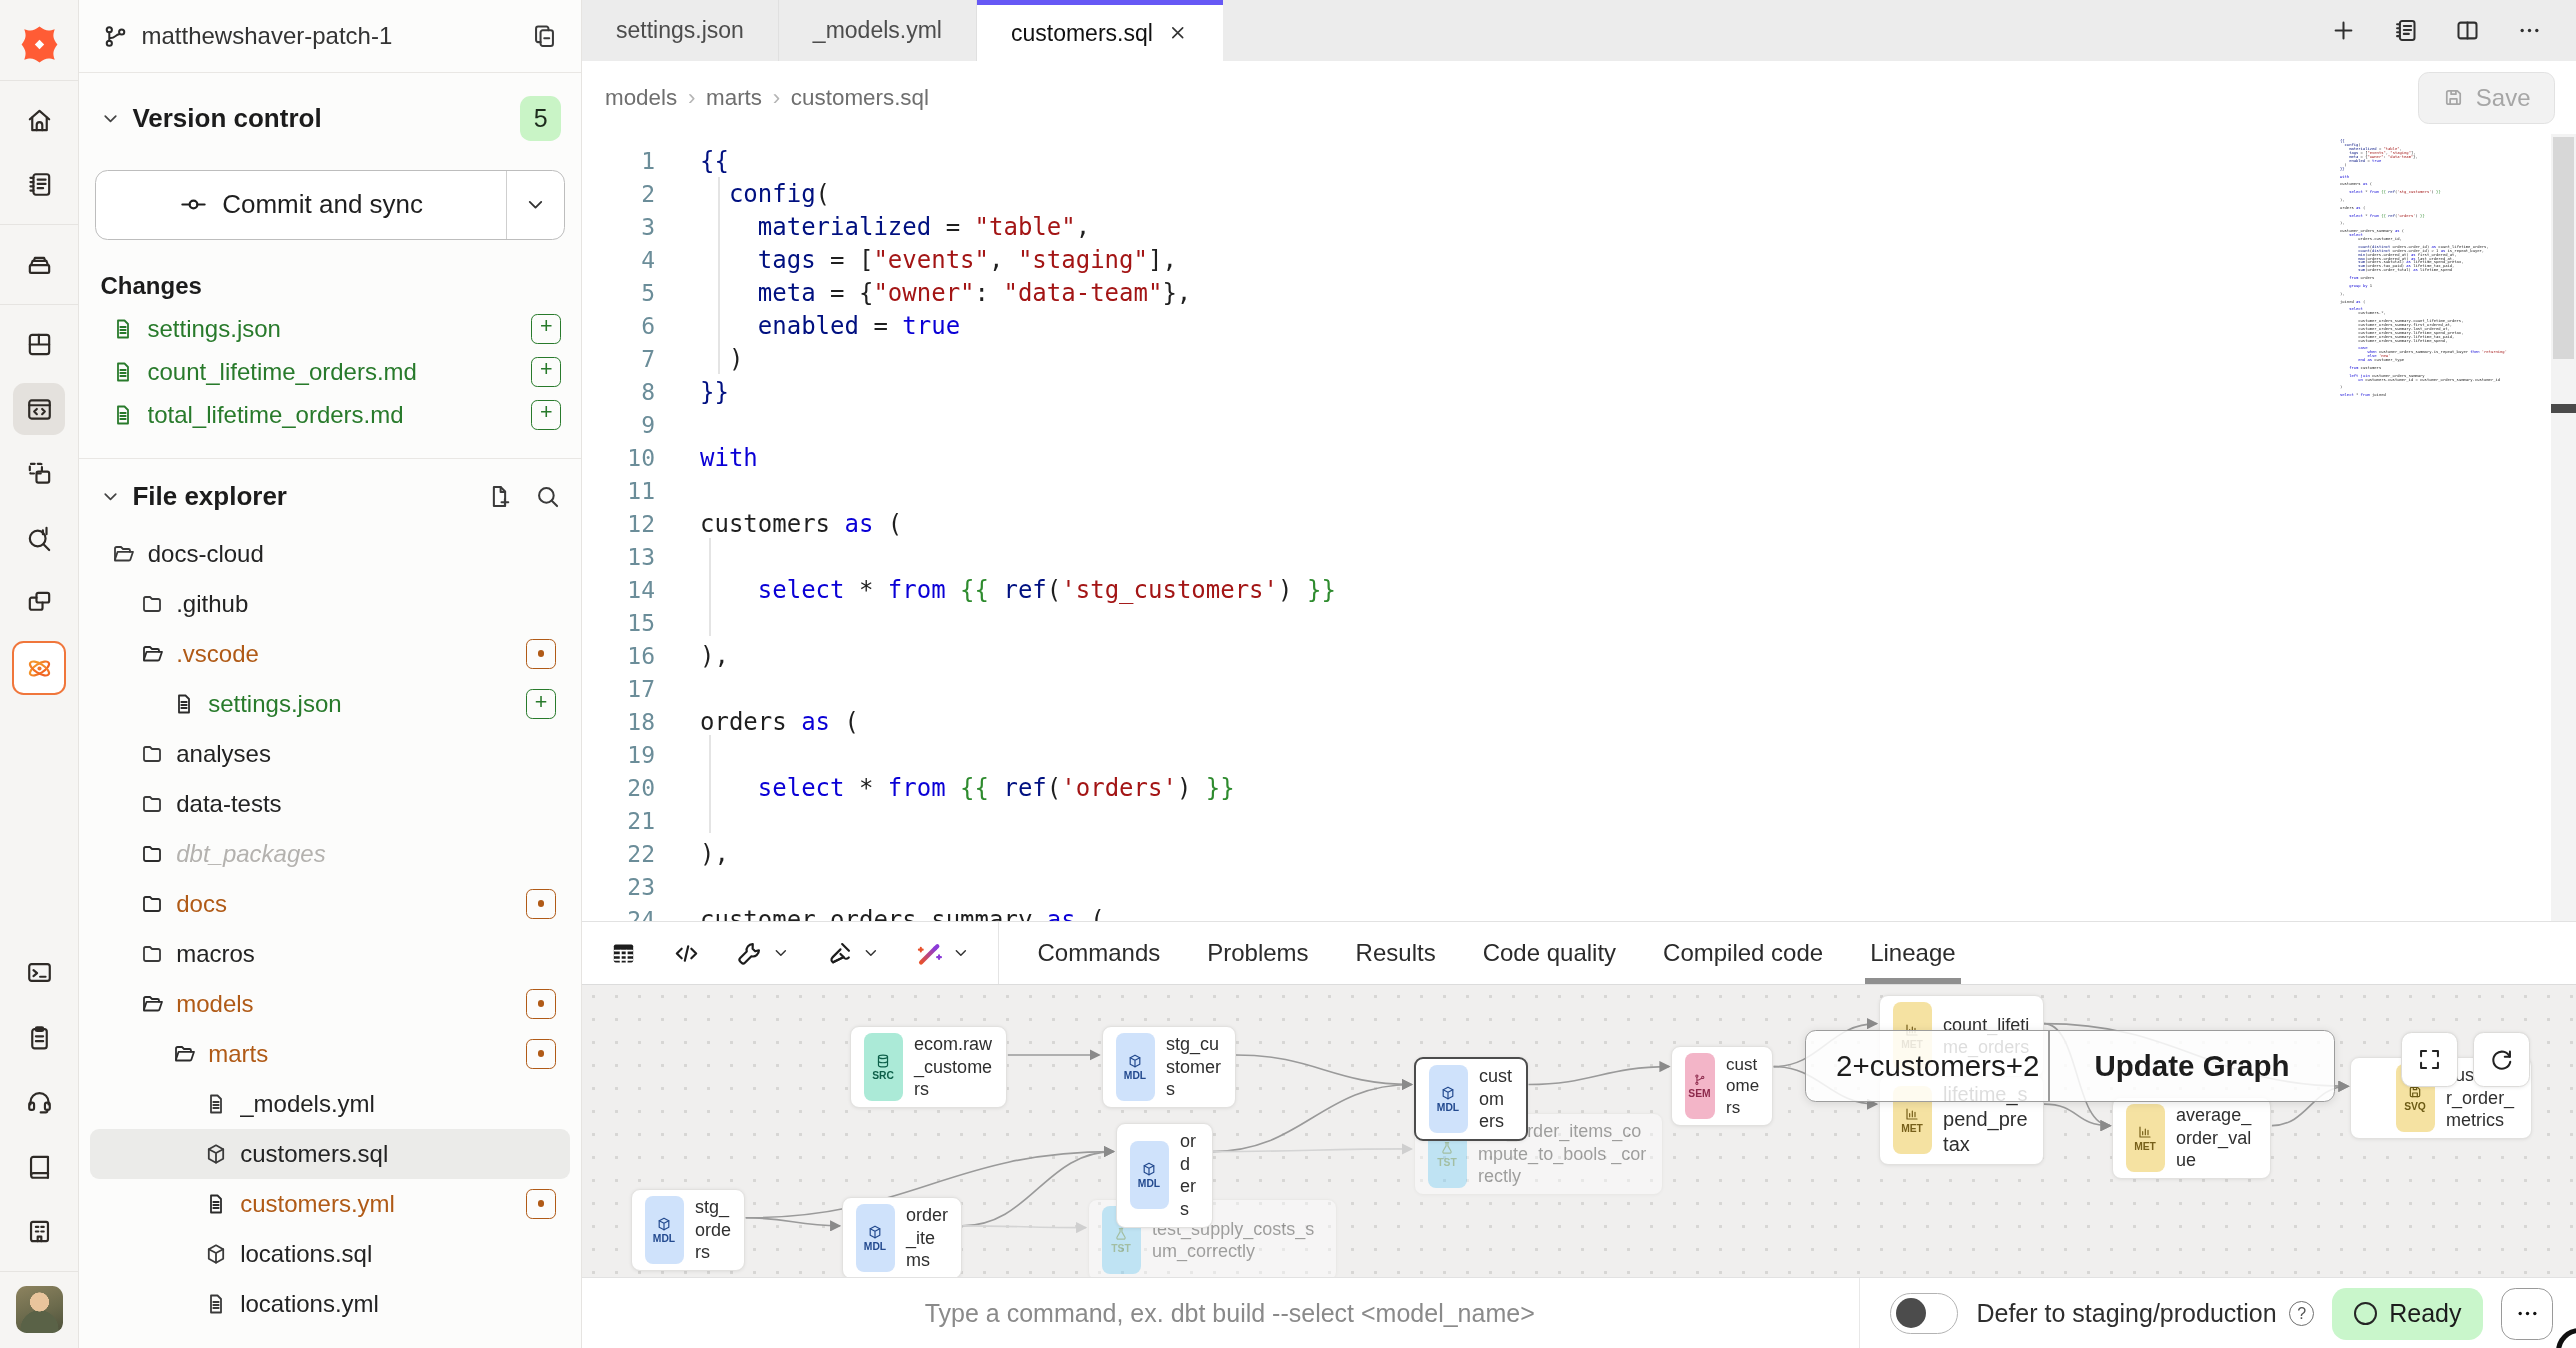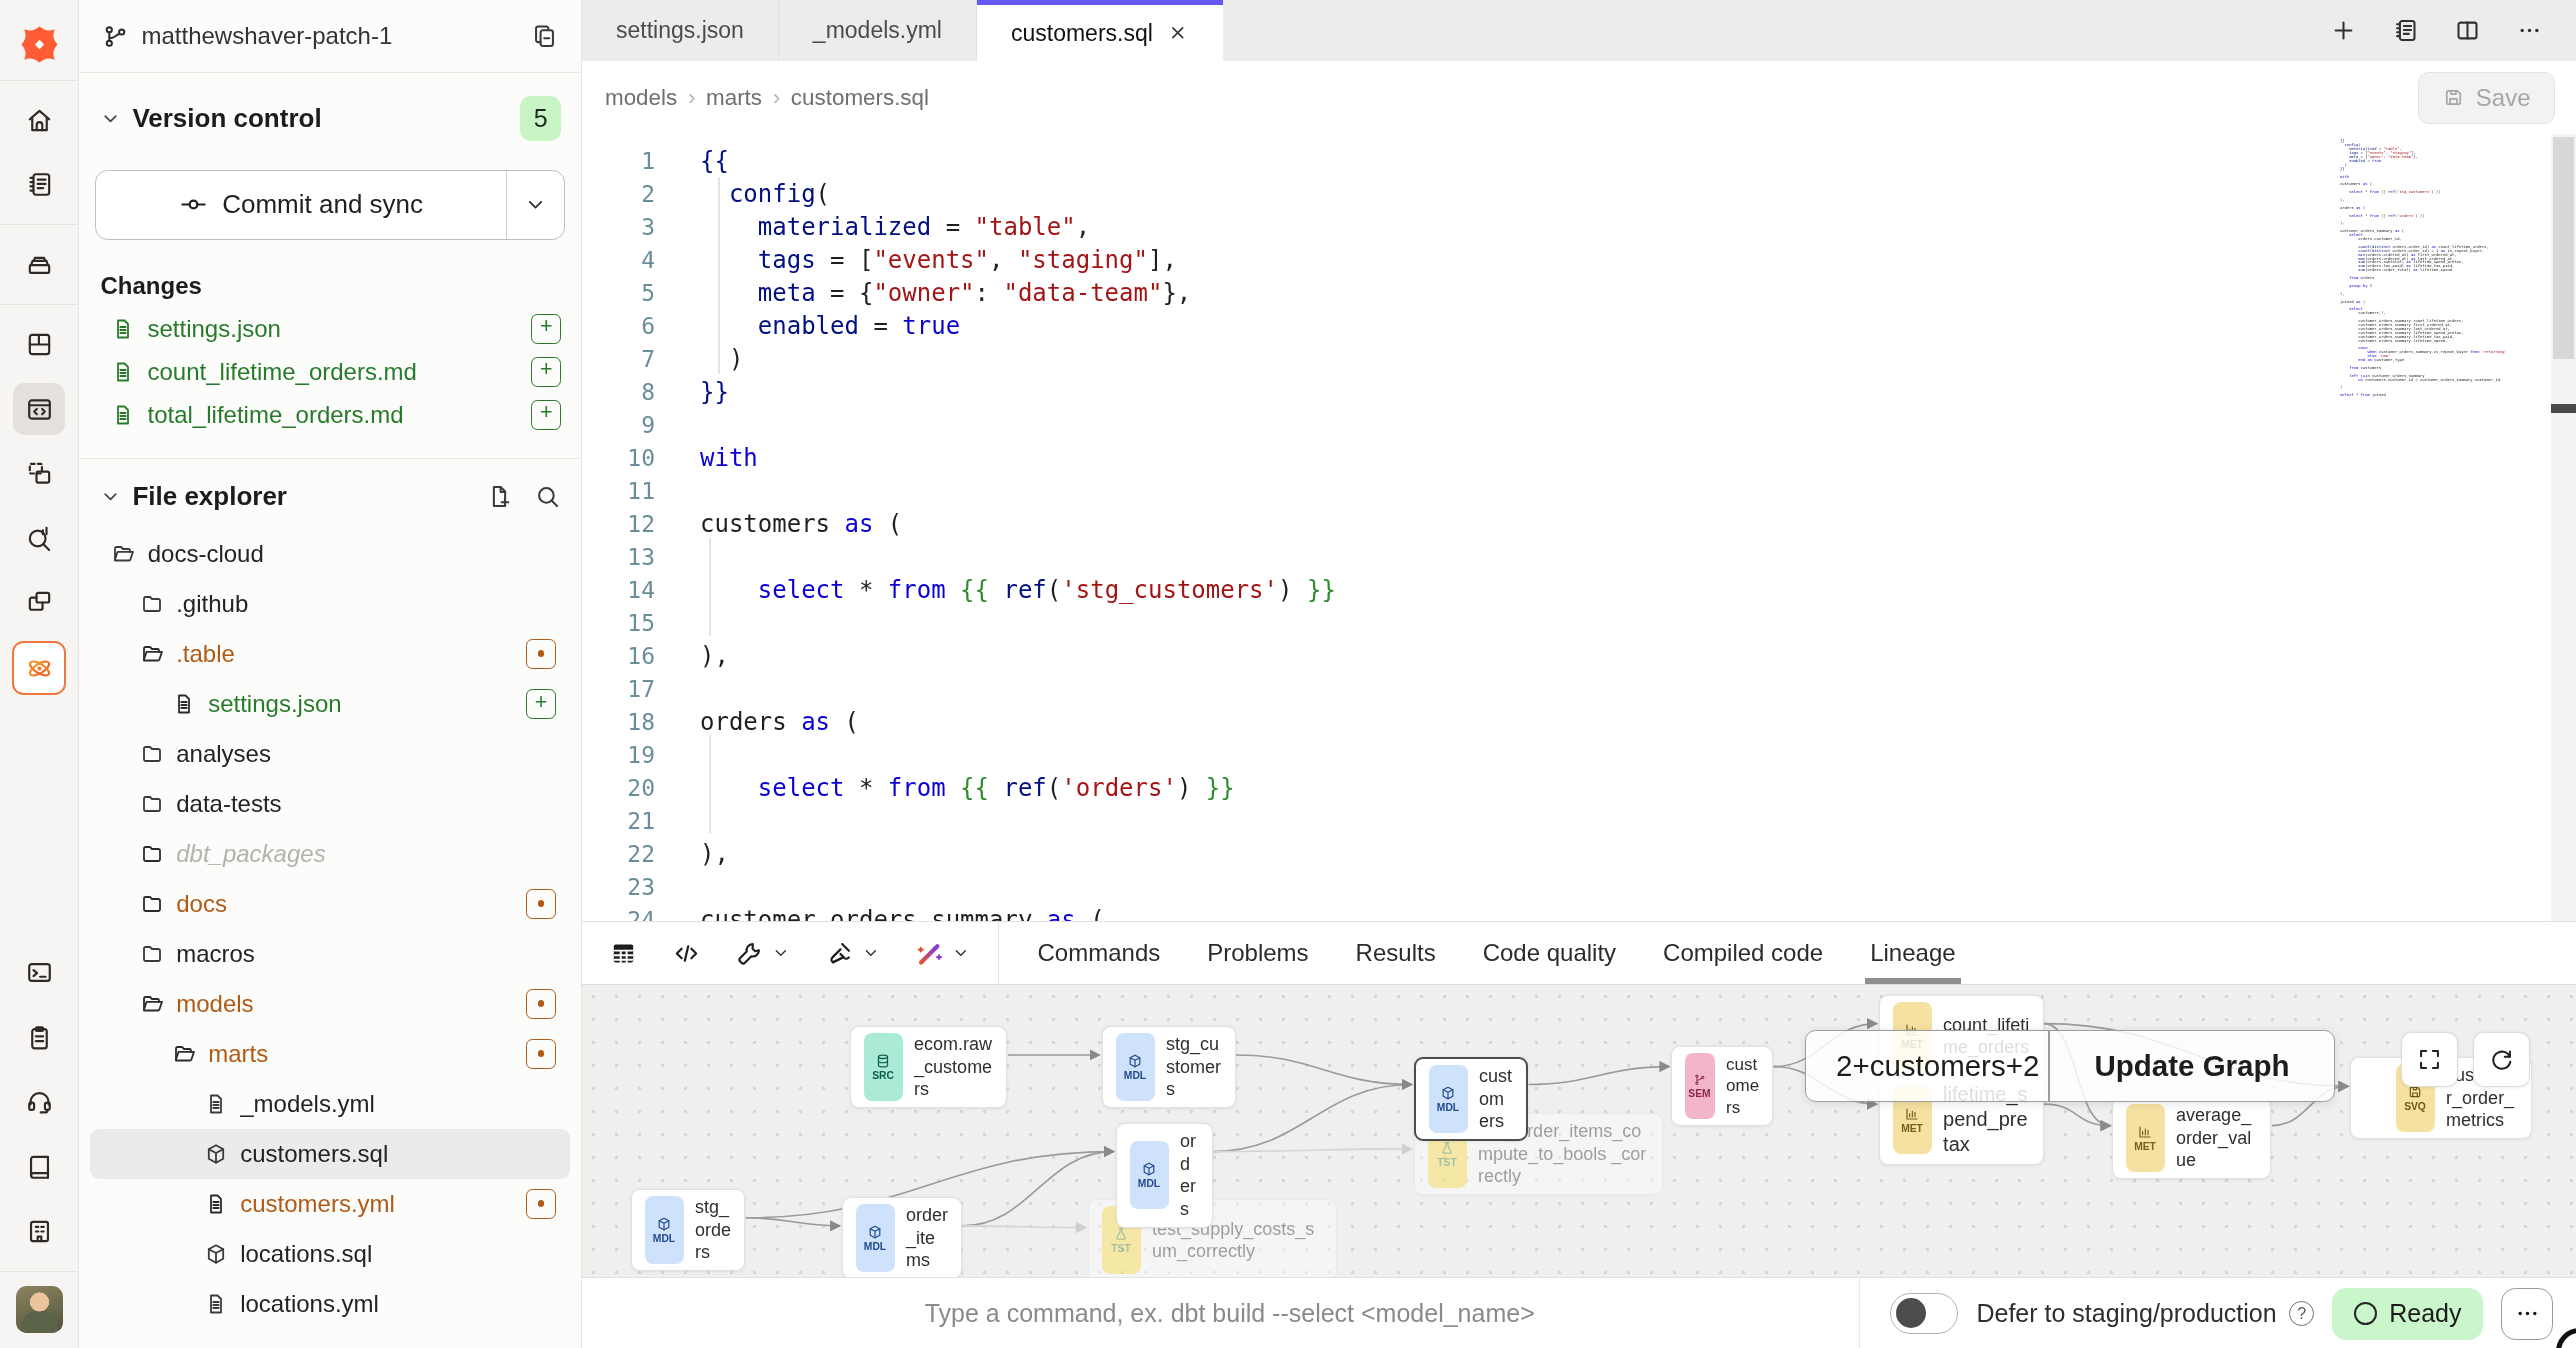--- a/index.html
+++ b/index.html
@@ -110,21 +110,21 @@
     box-shadow:0 0.9px 3.6px rgba(0,0,0,.07); display:flex; align-items:center; gap:11.6px; padding:6.3px 12.5px;
     cursor:pointer; }
   .lnode.active { border:2.2px solid #4c4c4c; }
   .lnode.faded { opacity:.42; }
   .nlabel { font-size:18px; color:#2f2f2f; line-height:1.25; word-break:break-all; }
   .nbadge { border-radius:8px; display:flex; flex-direction:column; align-items:center; justify-content:center;
     flex:0 0 auto; padding:20px 0; }
   .nbadge i { font-style:normal; font-size:10.3px; font-weight:700; margin-top:0.9px; }
   .b-SRC{background:#abead7;color:#0d5f49;} .b-MDL{background:#cfe2fb;color:#234a8f;}
   .b-SEM{background:#f3b5c8;color:#8d2a4c;} .b-MET{background:#f5e2a2;color:#77601a;}
-  .b-TST{background:#fde047;color:#3a7d3a;} .b-SVQ{background:#f5e2a2;color:#6b5a14;margin-left:32px;}
+  .b-TST{background:#7dd3fc;color:#3a7d3a;} .b-SVQ{background:#f5e2a2;color:#6b5a14;margin-left:32px;}
 
   .gsearch { position:absolute; z-index:4; display:flex; align-items:stretch;
     background:rgba(255,255,255,.84); border:1.8px solid #9c9c9c; border-radius:10.7px;
     box-shadow:0 1.8px 9px rgba(0,0,0,.10); overflow:hidden; }
   .gs-input { flex:1; display:flex; align-items:center; padding-left:30px; font-size:29.5px; color:#1d1d1d; }
   .gs-div { width:1.8px; background:#9c9c9c; }
   .gs-btn { width:284px; display:flex; align-items:center; justify-content:center; font-size:29.5px;
     font-weight:600; color:#1d1d1d; background:transparent; border:none; font-family:inherit; cursor:pointer; }
   .cbtn { position:absolute; z-index:5; width:57px; height:55px; background:#fff; border:0.9px solid #dddcda;
     border-radius:10.7px; box-shadow:0 0.9px 3.6px rgba(0,0,0,.08); display:flex; align-items:center;
@@ -399,21 +399,21 @@
             </span>
             <span class="lbl">.github</span>
           </div>
           <div class="trow c-orange" style="padding-left:50px">
             <span class="t-ic" style="color:inherit">
               <svg class="ic " width="24" height="24" viewBox="0 0 24 24" fill="none" stroke="currentColor" stroke-width="1.8" stroke-linecap="round" stroke-linejoin="round">
                 <path d="M4 17.5V6.7A1.7 1.7 0 0 1 5.7 5H10l2 2h5.5A1.5 1.5 0 0 1 19 8.5v1.3"></path>
                 <path d="M4 17.5 6.6 9.8H22l-2.6 7.7a1.5 1.5 0 0 1-1.4 1H4z"></path>
               </svg>
             </span>
-            <span class="lbl">.table</span>
+            <span class="lbl">.vscode</span>
             <span class="mini-badge dot">
               <span class="d"></span>
             </span>
           </div>
           <div class="trow c-green" style="padding-left:82px">
             <span class="t-ic" style="color:inherit">
               <svg class="ic " width="24" height="24" viewBox="0 0 24 24" fill="none" stroke="currentColor" stroke-width="1.8" stroke-linecap="round" stroke-linejoin="round">
                 <path d="M7 3.5h6.5L17 7v13.5H7z"></path>
                 <path d="M9.3 10h5.4M9.3 13h5.4M9.3 16h5.4"></path>
               </svg>

